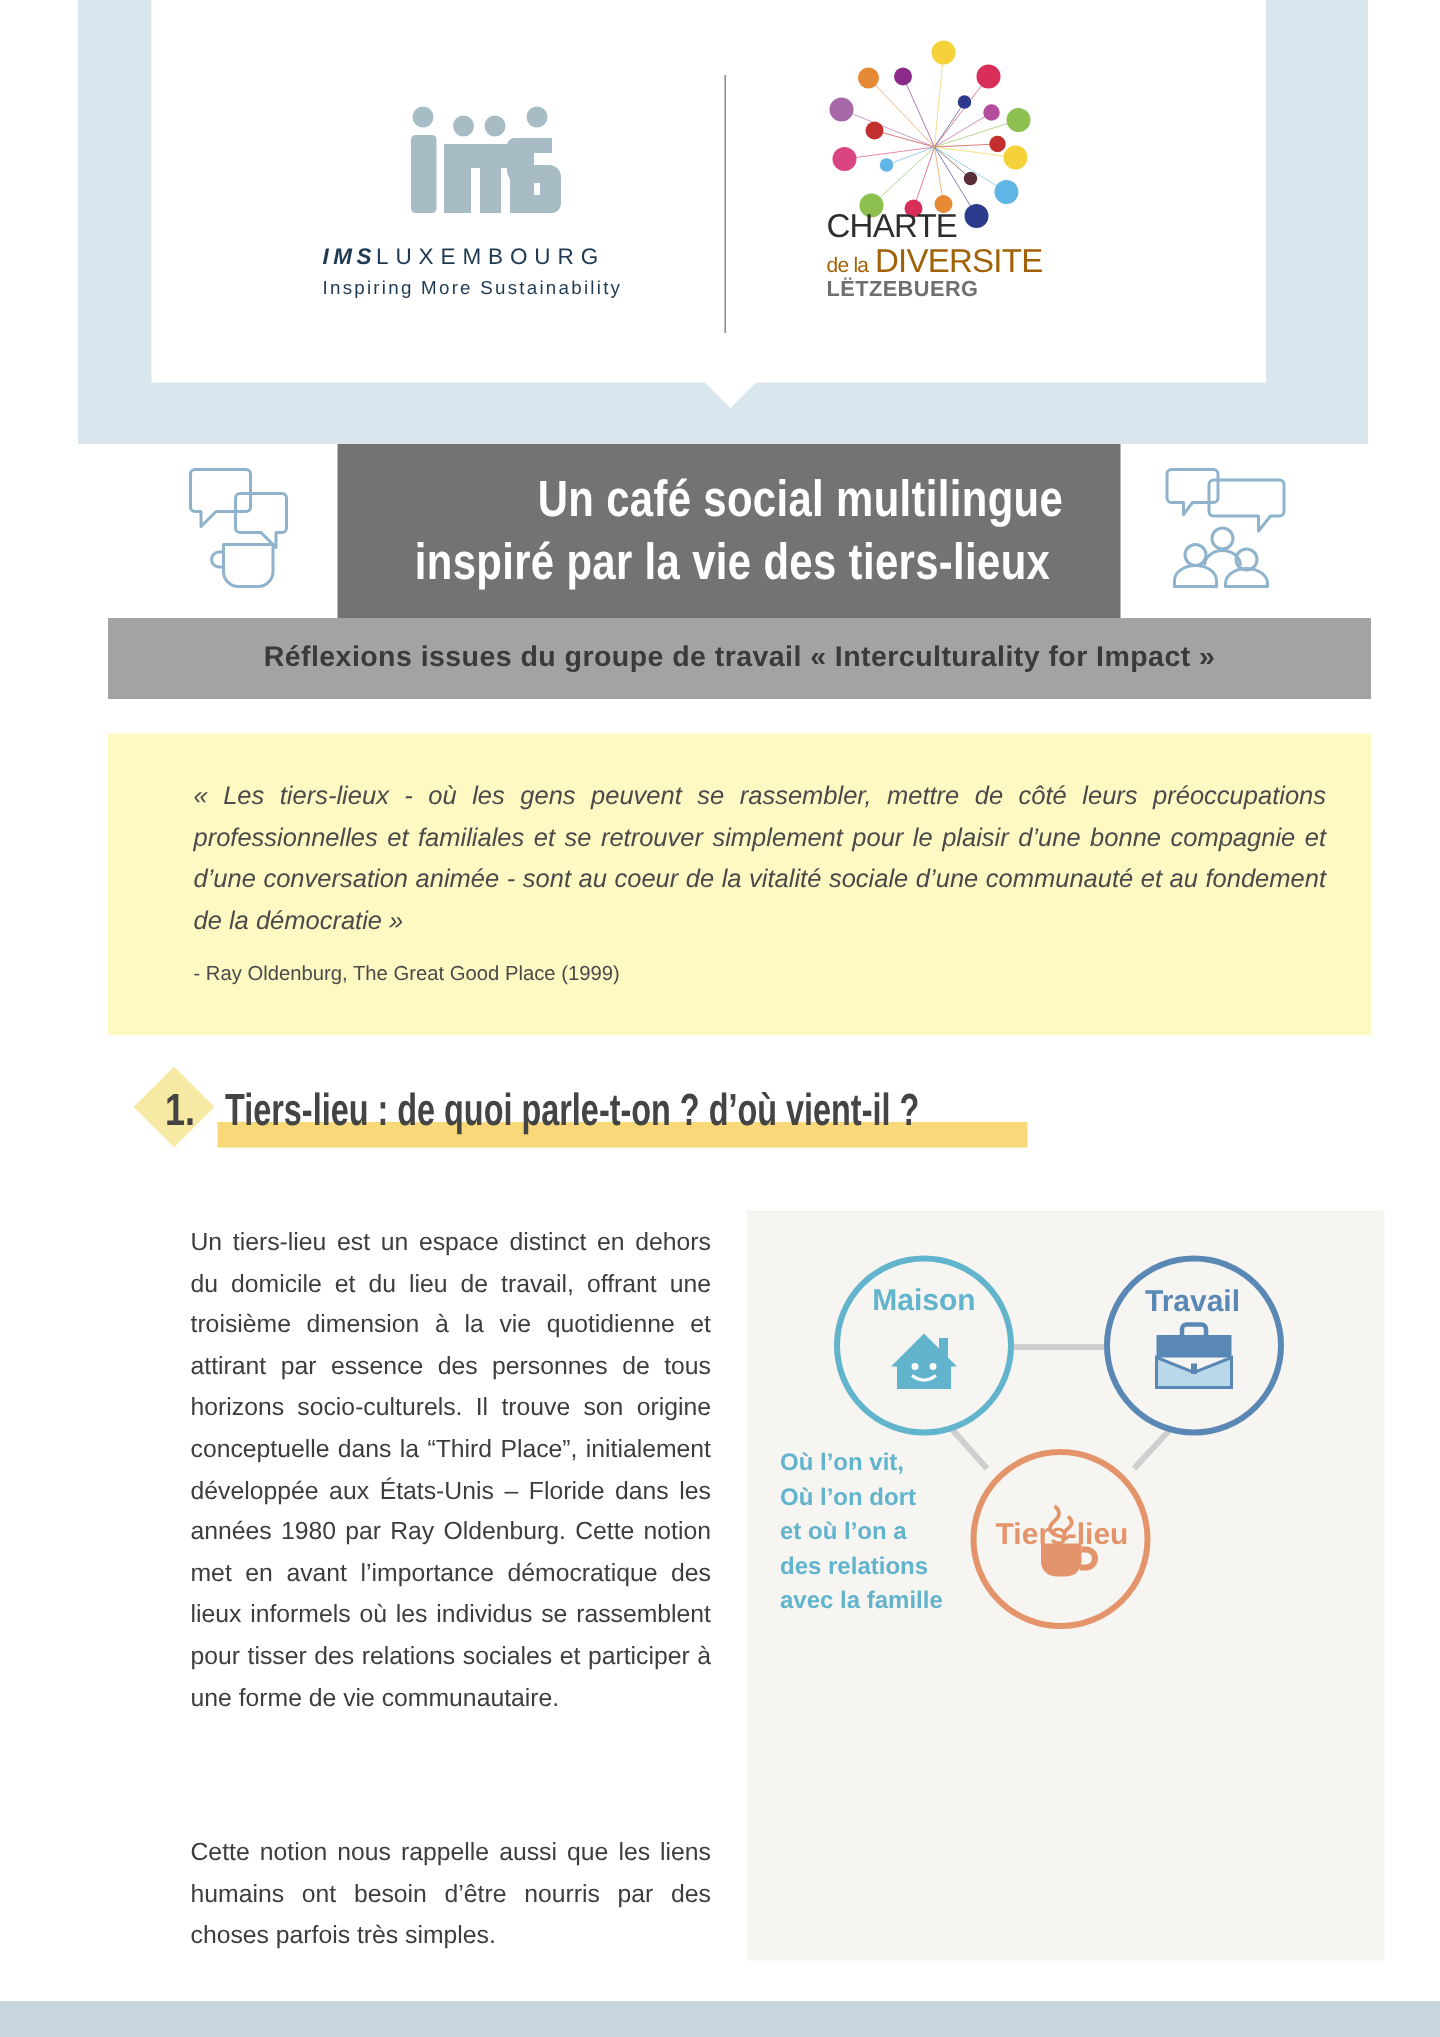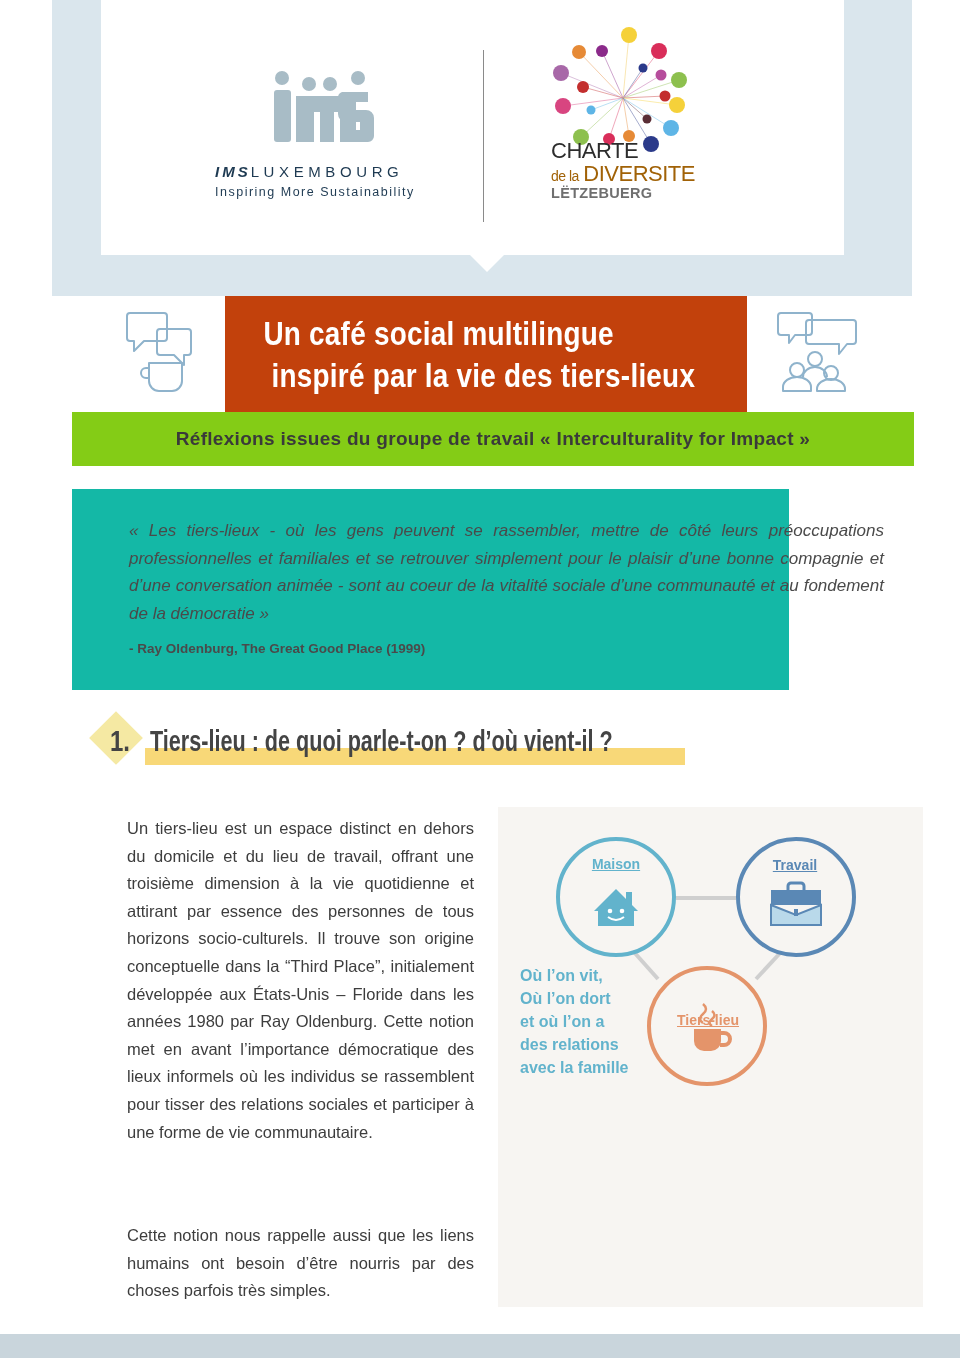--- a/index.html
+++ b/index.html
@@ -23,57 +23,57 @@
   
   .charte-logo { position: absolute; left: 545px; top: 24px; width: 160px; height: 185px; }
   .charte-burst { position: absolute; left: 0; top: 0; width: 150px; height: 128px; }
   .charte-l1 { position: absolute; left: 6px; top: 116px; font-size: 22px; color: #2d2d2d; letter-spacing: -0.5px; line-height: 22px; }
   .charte-l2 { position: absolute; left: 6px; top: 138px; color: #a16207; line-height: 24px; white-space: nowrap; }
   .charte-l2 .sm { font-size: 14px; letter-spacing: -0.5px; }
   .charte-l2 .lg { font-size: 22px; letter-spacing: -0.5px; }
   .charte-l3 { position: absolute; left: 6px; top: 161px; font-size: 14.5px; font-weight: bold; color: #6f6f6f; letter-spacing: 0.3px; }
 
   
-  .title-box { position: absolute; left: 225px; top: 296px; width: 522px; height: 116px; background: #c2410c;
-    display: flex; flex-direction: column; align-items: flex-start; justify-content: center; }
+  .title-box { position: absolute; left: 225px; top: 296px; width: 522px; height: 116px; background: #737373;
+    display: flex; flex-direction: column; align-items: flex-end; justify-content: center; }
   .title-line { color: #ffffff; font-family: "Liberation Sans", sans-serif; font-size: 34px; font-weight: bold;
     line-height: 42px; letter-spacing: 0.3px; transform: scaleX(0.82); white-space: nowrap; }
-  .subtitle-bar { position: absolute; left: 72px; top: 412px; width: 842px; height: 54px; background: #84cc16;
+  .subtitle-bar { position: absolute; left: 72px; top: 412px; width: 842px; height: 54px; background: #a3a3a3;
     display: flex; align-items: center; justify-content: center; }
   .subtitle-text { font-size: 19px; font-weight: bold; color: #3a3a3a; letter-spacing: 0.3px; }
 
   .icon-left { position: absolute; left: 124px; top: 309px; width: 72px; height: 84px; }
   .icon-right { position: absolute; left: 773px; top: 309px; width: 86px; height: 84px; }
 
   
-  .quote-box { position: absolute; left: 72px; top: 489px; width: 717px; height: 201px; background: #14b8a6; }
+  .quote-box { position: absolute; left: 72px; top: 489px; width: 842px; height: 201px; background: #fef9c3; }
   .quote-text { position: absolute; left: 57px; top: 28px; width: 755px; font-size: 17px; font-style: italic;
     line-height: 27.5px; color: #4a4a4a; text-align: justify; text-align-last: left; }
-  .quote-author { position: absolute; left: 57px; top: 152px; font-size: 13.5px; font-weight: bold; color: #4a4a4a; }
+  .quote-author { position: absolute; left: 57px; top: 152px; font-size: 13.5px; font-weight: normal; color: #4a4a4a; }
 
   
   .sec-diamond { position: absolute; left: 97px; top: 719px; width: 38px; height: 38px; background: #f5e9a3; transform: rotate(45deg); }
   .sec-underline { position: absolute; left: 145px; top: 748px; width: 540px; height: 17px; background: #f8d878; }
   .sec-num { position: absolute; left: 110px; top: 724px; font-size: 30px; font-weight: bold; color: #444444;
     transform: scaleX(0.8); transform-origin: left center; }
   .sec-title { position: absolute; left: 150px; top: 724px; font-size: 30px; font-weight: bold; color: #444444;
     transform: scaleX(0.72); transform-origin: left center; white-space: nowrap; }
 
   
   .body-text { position: absolute; left: 127px; top: 802px; width: 347px; font-size: 16.5px; line-height: 27.6px;
     color: #3d3d3d; text-align: justify; text-align-last: justify; }
   .body-text p { text-align: justify; margin-top: 13px; }
   .p1 { text-align-last: left; }
   .p2 { position: absolute; left: 127px; top: 1222px; width: 347px; font-size: 16.5px; line-height: 27.6px; color: #3d3d3d; text-align: justify; }
 
   
   .diagram { position: absolute; left: 498px; top: 807px; width: 425px; height: 500px; background: #f7f5f2; }
   .diagram svg { position: absolute; left: 0; top: 0; }
   .d-label { position: absolute; font-size: 16px; font-weight: bold; line-height: 23px; white-space: nowrap; }
-  .d-title { position: absolute; font-size: 14px; font-weight: bold; white-space: nowrap; transform: translateX(-50%); text-decoration: underline; }
+  .d-title { position: absolute; font-size: 20px; font-weight: bold; white-space: nowrap; transform: translateX(-50%); }
   .bottom-band { position: absolute; left: 0; top: 1334px; width: 960px; height: 24px; background: #c9d5dc; }
 </style>
 </head>
 <body>
 
 <div class="hdr-frame"></div>
 <div class="hdr-card"></div>
 <div class="hdr-notch"></div>
 <div class="hdr-divider"></div>
 

